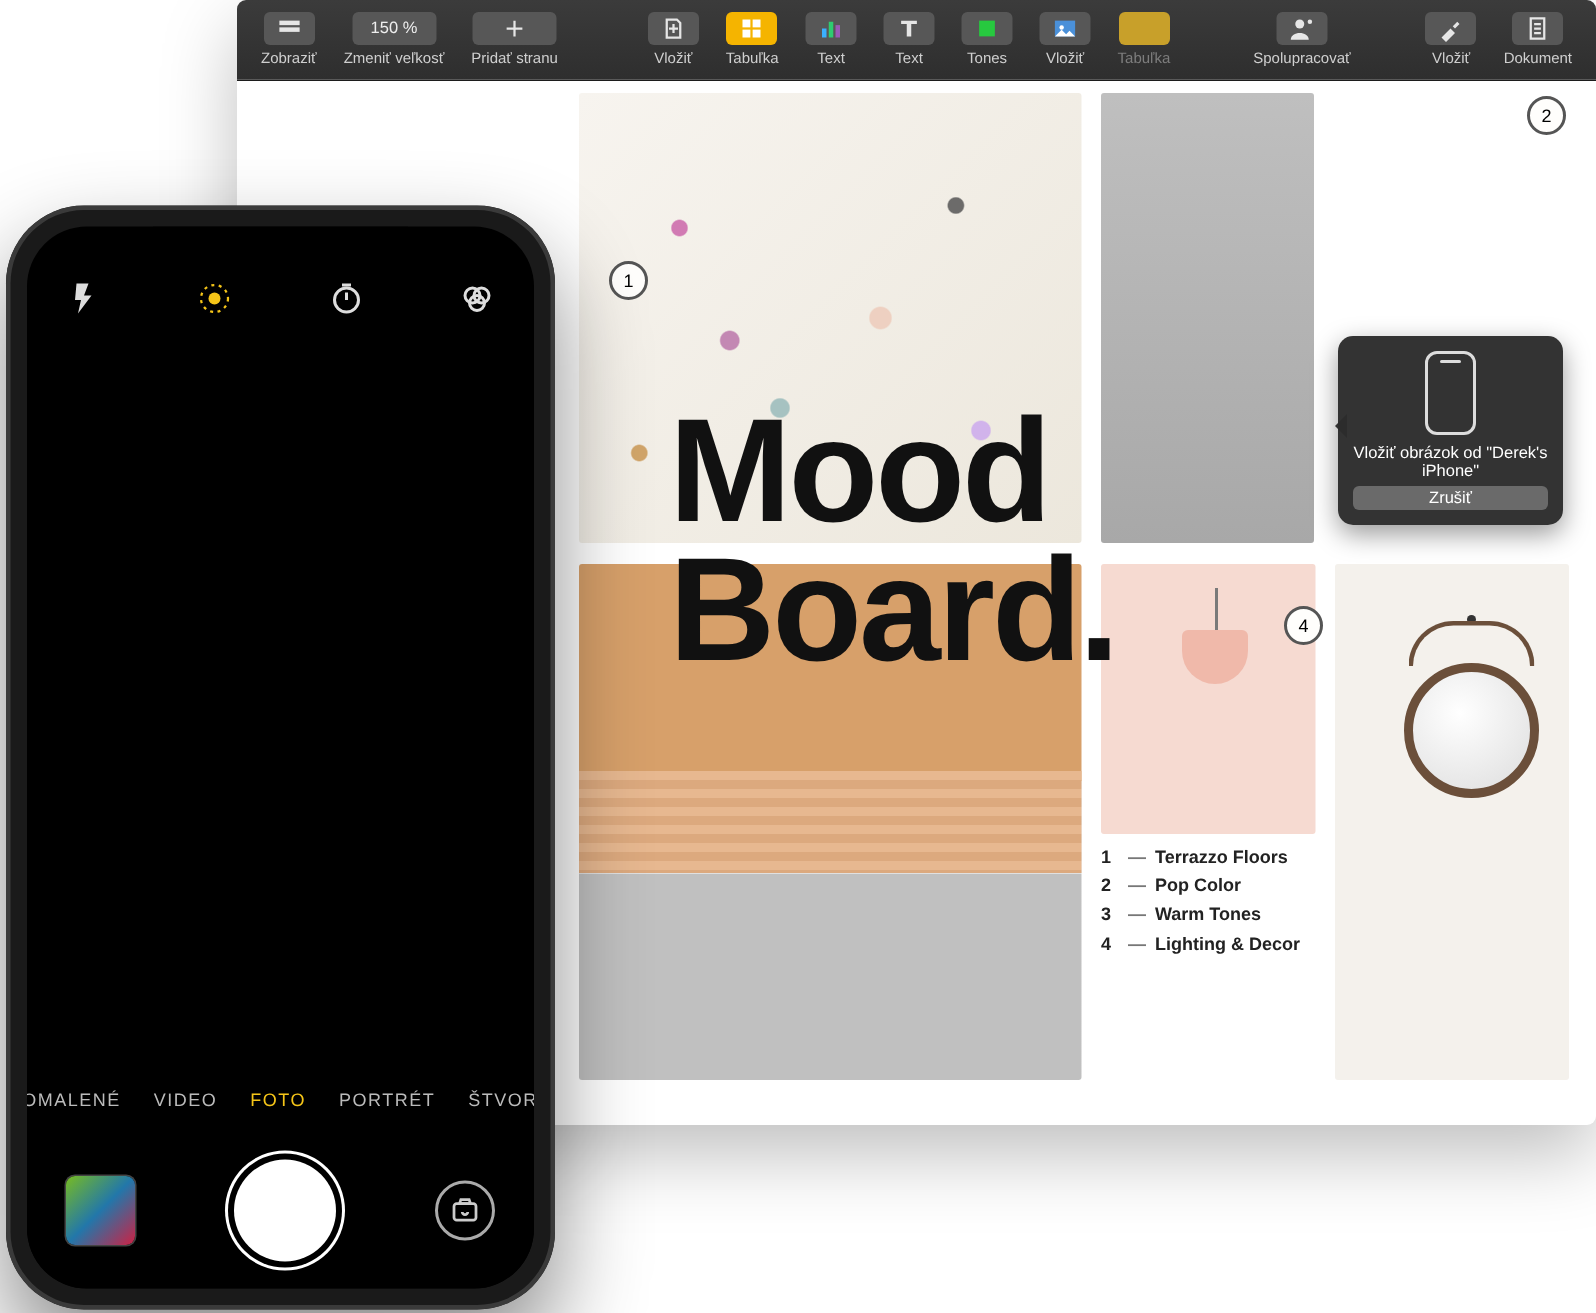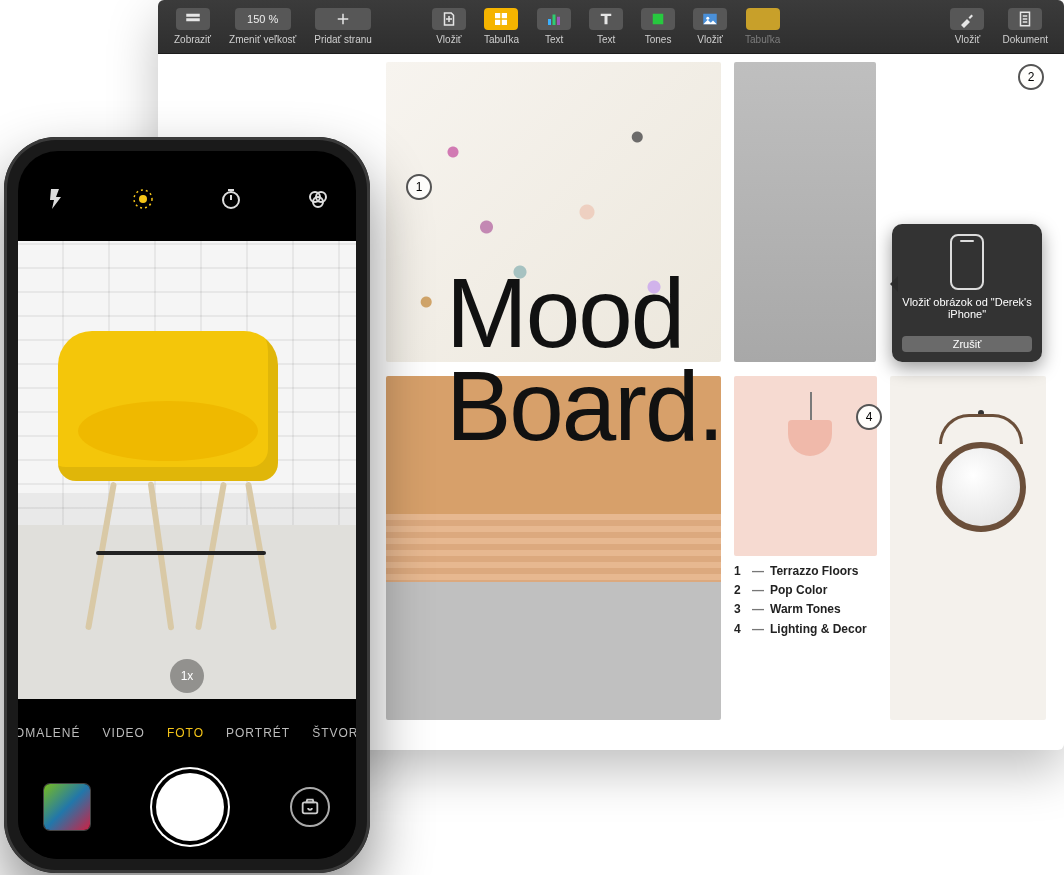--- a/index.html
+++ b/index.html
@@ -41,36 +41,36 @@
   .pink{left:558px;top:314px;width:143px;height:180px;background:#f6dad1}
   .lamp{position:absolute;left:604px;top:330px;width:60px;height:80px}
   .lamp .cord{position:absolute;left:50%;top:0;width:2px;height:30px;background:#7a7a7a}
   .lamp .shade{position:absolute;left:8px;top:28px;width:44px;height:36px;background:#f0b9aa;border-radius:4px 4px 22px 22px}
   .mirror-panel{left:714px;top:314px;width:156px;height:344px;background:#f4f1ec}
   .mirror{position:absolute;left:760px;top:360px;width:90px;height:140px}
   .mirror .peg{position:absolute;left:42px;top:-12px;width:6px;height:6px;background:#333;border-radius:50%}
   .mirror .strap{position:absolute;left:3px;top:-8px;width:84px;height:30px;border:3px solid #6b4f3a;border-bottom:none;border-radius:50px 50px 0 0}
   .mirror .disc{position:absolute;left:0;top:20px;width:90px;height:90px;border-radius:50%;background:radial-gradient(circle at 40% 35%,#fff,#ddd);border:6px solid #6b4f3a}
 
-  .moodtext{position:absolute;left:270px;top:205px;font-size:98px;font-weight:400;line-height:.95;letter-spacing:-2px;color:#111;white-space:pre}
+  .moodtext{position:absolute;left:270px;top:205px;font-size:98px;font-weight:700;line-height:.95;letter-spacing:-2px;color:#111;white-space:pre}
 
   .marker{position:absolute;width:26px;height:26px;border:2px solid #555;border-radius:50%;display:flex;align-items:center;justify-content:center;font-size:12px;background:#fffefc}
   .m1{left:230px;top:112px}.m2{right:2px;top:2px}.m4{left:680px;top:342px}
 
   .legend{position:absolute;left:558px;top:500px;width:145px;font-size:12px;font-weight:600;color:#222;line-height:1.6}
   .legend-row{display:flex;gap:6px}
   .legend-row .num{width:12px}
   .legend-row .dash{color:#777}
 
   
   .callout{position:absolute;right:22px;top:170px;width:150px;background:rgba(44,44,44,.97);border-radius:10px;color:#fff;font-size:11px;padding:10px;text-align:center;box-shadow:0 6px 18px rgba(0,0,0,.4)}
   .callout::before{content:"";position:absolute;left:-10px;top:52px;border:8px solid transparent;border-right-color:rgba(44,44,44,.97)}
   .callout .phone{width:34px;height:56px;border:2px solid #ddd;border-radius:8px;margin:0 auto 6px}
   .callout .phone::after{content:"";display:block;width:14px;height:2px;background:#ddd;border-radius:2px;margin:4px auto 0}
-  .callout .btn{margin-top:16px;background:#6a6a6a;border-radius:4px;padding:2px 0;font-size:11px;cursor:default}
+  .callout .btn{margin-top:4px;background:#6a6a6a;border-radius:4px;padding:2px 0;font-size:11px;cursor:default}
 
   
   .phonewrap{position:absolute;left:4px;top:137px;width:366px;height:736px}
   .phonebody{position:absolute;inset:0;background:#1a1a1a;border-radius:52px;box-shadow:0 30px 60px rgba(0,0,0,.45), inset 0 0 0 3px #3a3a3a}
   .phonescreen{position:absolute;left:14px;right:14px;top:14px;bottom:14px;background:#000;border-radius:40px;overflow:hidden}
   .notch{position:absolute;left:50%;transform:translateX(-50%);top:0;width:170px;height:28px;background:#000;border-radius:0 0 20px 20px;z-index:5}
   .camtop{position:absolute;left:0;right:0;top:6px;height:78px;display:flex;align-items:flex-start;justify-content:space-between;padding:30px 26px 0;z-index:4}
   .camicon{width:24px;height:24px;display:flex;align-items:center;justify-content:center}
   .camicon svg{fill:#ddd}
   .camicon.on svg{fill:#f5c518}
@@ -185,20 +185,31 @@
         </div>
       <div class="tlbl">Vložiť</div>
     </div>
     <div class="tbtn muted">
       <div class="ticon" style="background:#c8a02a"></div>
       <div class="tlbl">Tabuľka</div>
     </div>
 
     <div class="tgap"></div>
 
+    <div class="tbtn">
+      <div class="ticon">
+          <svg viewBox="0 0 24 24">
+            <circle cx="10" cy="8" r="4"></circle>
+            <path d="M2 22c0-4 4-6 8-6s8 2 8 6"></path>
+            <circle cx="19" cy="6" r="2"></circle>
+            <path d="M19 3v0M22 6h0"></path>
+          </svg>
+        </div>
+      <div class="tlbl">Spolupracovať</div>
+    </div>
 
     <div class="tgap" style="flex:0 0 30px"></div>
 
     <div class="tbtn">
       <div class="ticon">
           <svg viewBox="0 0 24 24">
             <path d="M4 20l8-8 4 4-8 8zM14 10l4-4 2 2-4 4z"></path>
           </svg>
         </div>
       <div class="tlbl">Vložiť</div>
@@ -295,33 +306,20 @@
         </div>
       <div class="camicon">
           <svg viewBox="0 0 24 24">
             <circle cx="9" cy="10" r="5" fill="none" stroke="#ddd" stroke-width="2"></circle>
             <circle cx="15" cy="10" r="5" fill="none" stroke="#ddd" stroke-width="2"></circle>
             <circle cx="12" cy="15" r="5" fill="none" stroke="#ddd" stroke-width="2"></circle>
           </svg>
         </div>
     </div>
 
-    <div class="viewfinder">
-      <div class="brick"></div>
-      <div class="floor"></div>
-      <div class="chair-seat"></div>
-      <div class="legs">
-        <div class="leg legA"></div>
-          <div class="leg legB"></div>
-          <div class="leg legC"></div>
-          <div class="leg legD"></div>
-        <div class="crossbar"></div>
-      </div>
-      <div class="zoombadge">1x</div>
-    </div>
 
     <div class="modes">
       <span class="mode">SPOMALENÉ</span>
       <span class="mode">VIDEO</span>
       <span class="mode active">FOTO</span>
       <span class="mode">PORTRÉT</span>
       <span class="mode">ŠTVOREC</span>
     </div>
 
     <div class="camfoot">

